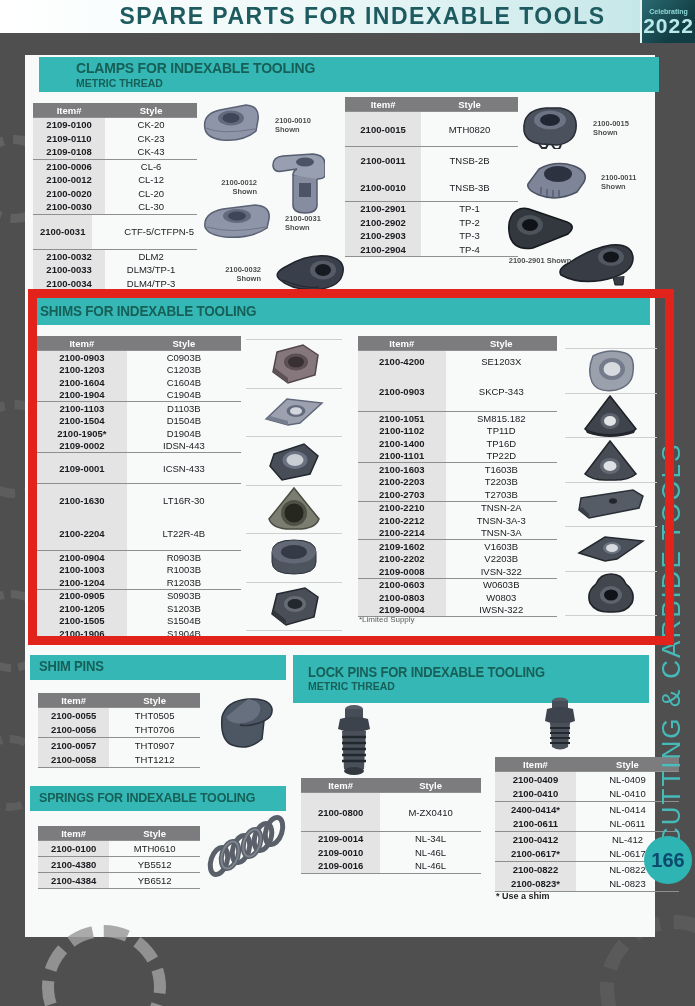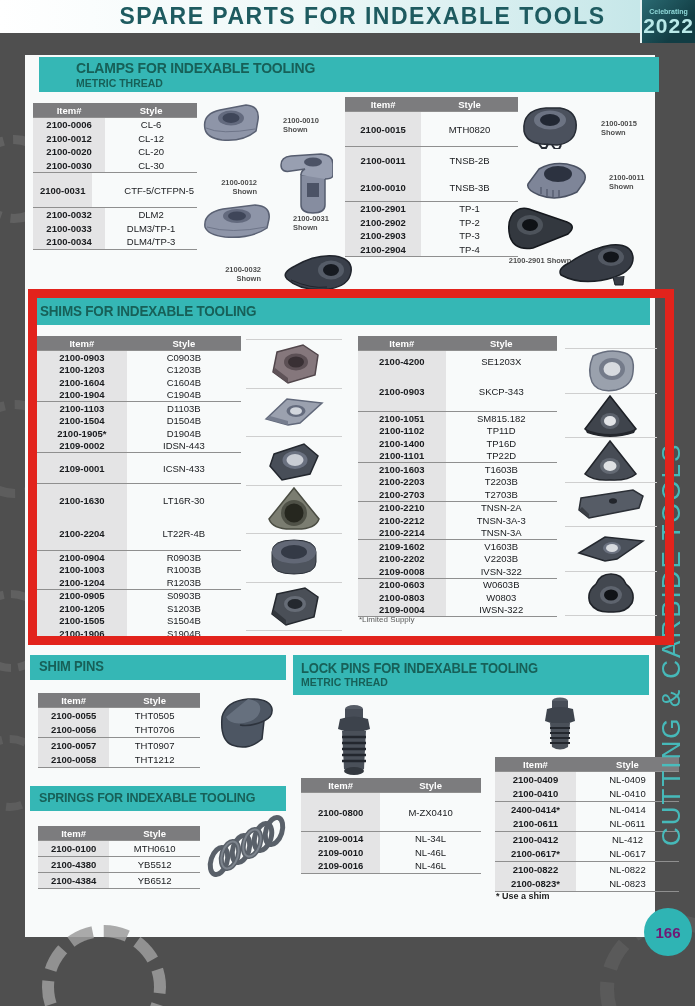--- a/index.html
+++ b/index.html
@@ -24,21 +24,21 @@
     display:flex;flex-direction:column;justify-content:center;}
   .secbar .l1{font-size:14px;letter-spacing:-0.2px;line-height:1.15;transform:scaleY(1.08);transform-origin:left center;}
   .secbar .l2{font-size:10.5px;line-height:1.15;transform:scaleY(1.08);transform-origin:left center;}
   .secbar-clamps{left:14px;top:2px;width:620px;height:35px;padding-left:37px;box-sizing:border-box;}
   .secbar-shims{left:5px;top:243px;width:620px;height:27px;padding-left:10px;box-sizing:border-box;}
   .secbar-shims .l1{font-size:13.5px;}
   .secbar-shimpins{left:5px;top:600px;width:256px;height:25px;padding-left:9px;box-sizing:border-box;}
   .secbar-shimpins .l1{font-size:13px;}
   .secbar-springs{left:5px;top:731px;width:256px;height:25px;padding-left:9px;box-sizing:border-box;}
   .secbar-springs .l1{font-size:12.5px;}
-  .secbar-lock{left:268px;top:600px;width:356px;height:40px;padding-left:8px;box-sizing:border-box;}
+  .secbar-lock{left:268px;top:600px;width:356px;height:48px;padding-left:15px;box-sizing:border-box;}
   .secbar-lock .l1{font-size:13px;}
   
   .ptable{position:absolute;border-bottom:1px solid #8f8f8f;}
   .t-head{display:flex;background:#7c7c7e;color:#fff;height:14px;align-items:center;}
   .t-hcell{font-size:9.5px;font-weight:bold;text-align:center;}
   .t-hitem{width:44%;}
   .t-hstyle{width:56%;}
   .t-group{border-top:1px solid #8f8f8f;}
   .t-group:first-of-type{border-top:none;}
   .t-row{display:flex;align-items:stretch;height:var(--rowh,13.5px);}
@@ -47,21 +47,21 @@
   .t-style{width:56%;}
   .tbl-clamps-left{left:8px;top:48px;width:164px;--rowh:13.5px;}
   .tbl-clamps-right{left:320px;top:42px;width:173px;--rowh:13.5px;}
   .tbl-shims-left{left:12px;top:281px;width:204px;--rowh:12.5px;}
   .tbl-shims-right{left:333px;top:281px;width:199px;--rowh:12.5px;}
   .tbl-shimpins{left:13px;top:638px;width:162px;--rowh:14.5px;}
   .tbl-springs{left:13px;top:771px;width:162px;--rowh:15px;}
   .tbl-lock-left{left:276px;top:723px;width:180px;--rowh:13.5px;}
   .tbl-lock-right{left:470px;top:702px;width:184px;--rowh:14.5px;}
   
-  .fig{position:absolute;display:flex;align-items:center;gap:20px;}
+  .fig{position:absolute;display:flex;align-items:center;gap:12px;}
   .fig-cap{font-size:7.5px;font-weight:bold;color:#4e4e4e;width:46px;line-height:1.25;}
   .cap-left{flex-direction:row-reverse;}
   .cap-left .fig-cap{text-align:right;}
   .cap-below{flex-direction:column;gap:1px;}
   .cap-below .fig-cap{width:auto;white-space:nowrap;text-align:center;}
   .f1{left:176px;top:46px;}  .f2{left:186px;top:98px;}
   .f3{left:176px;top:146px;} .f4{left:190px;top:196px;}
   .f5{left:494px;top:48px;}  .f6{left:498px;top:104px;}
   .f7{left:478px;top:148px;} .f8{left:530px;top:182px;}
   .fig-shimpin{left:185px;top:638px;}
@@ -78,22 +78,22 @@
   
   .limited-note{position:absolute;left:334px;top:560px;font-size:8px;color:#5a5a5a;}
   .useshim-note{position:absolute;left:471px;top:836px;font-size:9px;font-weight:bold;color:#222;}
   
   .highlight-box{position:absolute;left:28px;top:289px;width:646px;height:356px;
     border:9px solid #e2231c;box-sizing:border-box;z-index:40;pointer-events:none;}
   
   .sidebar-text{position:absolute;left:656px;top:372px;width:38px;height:545px;z-index:20;
     writing-mode:vertical-rl;transform:rotate(180deg);font-size:26px;letter-spacing:2px;
     color:#46c3c3;opacity:.92;text-align:center;font-weight:500;}
-  .page-circle{position:absolute;left:644px;top:908px;width:48px;height:48px;border-radius:50%;
-    background:#2fb4b4;color:#701a75;font-weight:bold;font-size:15px;display:flex;
+  .page-circle{position:absolute;left:644px;top:836px;width:48px;height:48px;border-radius:50%;
+    background:#2fb4b4;color:#0c4a6e;font-weight:bold;font-size:20px;display:flex;
     align-items:center;justify-content:center;z-index:50;}
   
   .gear{position:absolute;border-radius:50%;z-index:1;}
   .gear1{left:-30px;top:135px;width:70px;height:70px;border:9px dashed #717171;opacity:.55;}
   .gear2{left:-34px;top:400px;width:80px;height:80px;border:9px dashed #6c6c6c;opacity:.5;}
   .gear3{left:-30px;top:590px;width:66px;height:66px;border:8px dashed #717171;opacity:.5;}
   .gear4{left:-28px;top:735px;width:60px;height:60px;border:8px dashed #6c6c6c;opacity:.5;}
   .gear5{left:42px;top:925px;width:100px;height:100px;border:12px dashed #9d9d9d;opacity:.85;z-index:12;}
   .gear6{left:600px;top:915px;width:120px;height:120px;border:14px dashed #5c5c5c;opacity:.9;z-index:2;}
 </style>
@@ -118,20 +118,34 @@
 <div class="page">
 
   <div class="secbar secbar-clamps">
     <span class="l1">CLAMPS FOR INDEXABLE TOOLING</span>
     <span class="l2">METRIC THREAD</span>
   </div>
   <div class="ptable tbl-clamps-left">
       <div class="t-head">
         <div class="t-hcell t-hitem">Item#</div>
         <div class="t-hcell t-hstyle">Style</div>
+      </div>
+      <div class="t-group">
+        <div class="t-row">
+          <div class="t-cell t-item">2109-0100</div>
+          <div class="t-cell t-style">CK-20</div>
+        </div>
+        <div class="t-row">
+          <div class="t-cell t-item">2109-0110</div>
+          <div class="t-cell t-style">CK-23</div>
+        </div>
+        <div class="t-row">
+          <div class="t-cell t-item">2109-0108</div>
+          <div class="t-cell t-style">CK-43</div>
+        </div>
       </div>
       <div class="t-group">
         <div class="t-row">
           <div class="t-cell t-item">2100-0006</div>
           <div class="t-cell t-style">CL-6</div>
         </div>
         <div class="t-row">
           <div class="t-cell t-item">2100-0012</div>
           <div class="t-cell t-style">CL-12</div>
         </div>

